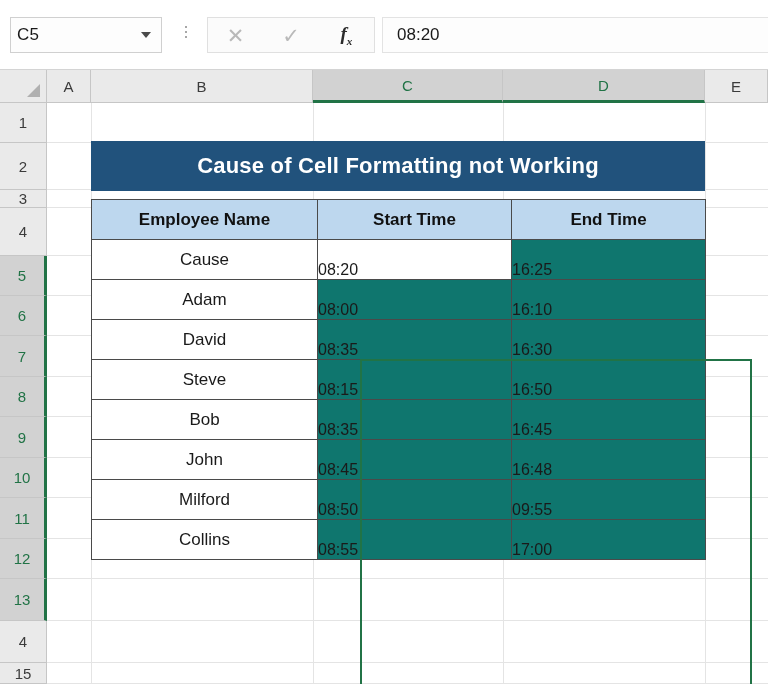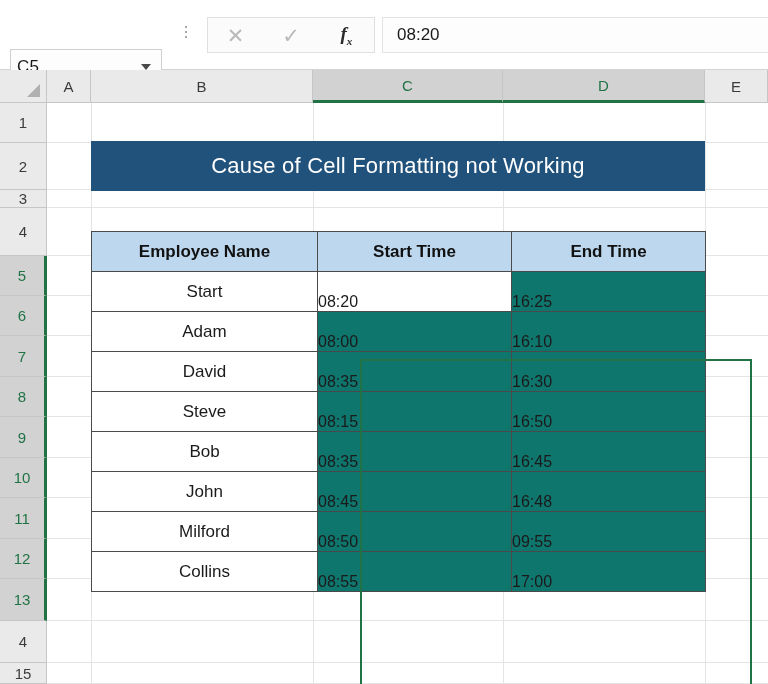--- a/index.html
+++ b/index.html
@@ -28,21 +28,20 @@
   #name-box {
     position: absolute;
     left: 10px; top: 17px;
     width: 152px; height: 36px;
     background: #fdfdfd;
     border: 1px solid #d0d0d0;
     box-sizing: border-box;
     display: flex;
     align-items: center;
     padding: 0 6px;
-    margin-top: 32px;
   }
   #name-box-value {
     flex: 1;
     font-size: 17px;
     color: #1a1a1a;
     letter-spacing: .2px;
   }
   #name-box-caret {
     width: 0; height: 0;
     border-left: 5px solid transparent;
@@ -164,29 +163,29 @@
     position: absolute;
     left: 44px; top: 38px;
     width: 614px; height: 50px;
     background: #21527c;
     display: flex; align-items: center; justify-content: center;
     box-sizing: border-box;
   }
   #title-text {
     color: #ffffff;
     font-size: 22px;
-    font-weight: normal;
+    font-weight: bold;
     letter-spacing: .2px;
     white-space: nowrap;
   }
 
   
   #data-table {
     position: absolute;
-    left: 44px; top: 128px;
+    left: 44px; top: 96px;
     border-collapse: collapse;
     table-layout: fixed;
   }
   #data-table th, #data-table td {
     border: 1px solid #4a4a4a;
     box-sizing: border-box;
     padding: 0;
   }
   #data-table th {
     background: #bdd7ee;
@@ -360,21 +359,21 @@
     </colgroup>
     <thead>
       <tr>
         <th>Employee Name</th>
         <th>Start Time</th>
         <th>End Time</th>
       </tr>
     </thead>
     <tbody id="table-body">
         <tr>
-          <td class="name-cell">Start</td>
+          <td class="name-cell">Cause</td>
           <td class="time-cell active-cell">08:20</td>
           <td class="time-cell">16:25</td>
         </tr>
         <tr>
           <td class="name-cell">Adam</td>
           <td class="time-cell">08:00</td>
           <td class="time-cell">16:10</td>
         </tr>
         <tr>
           <td class="name-cell">David</td>

